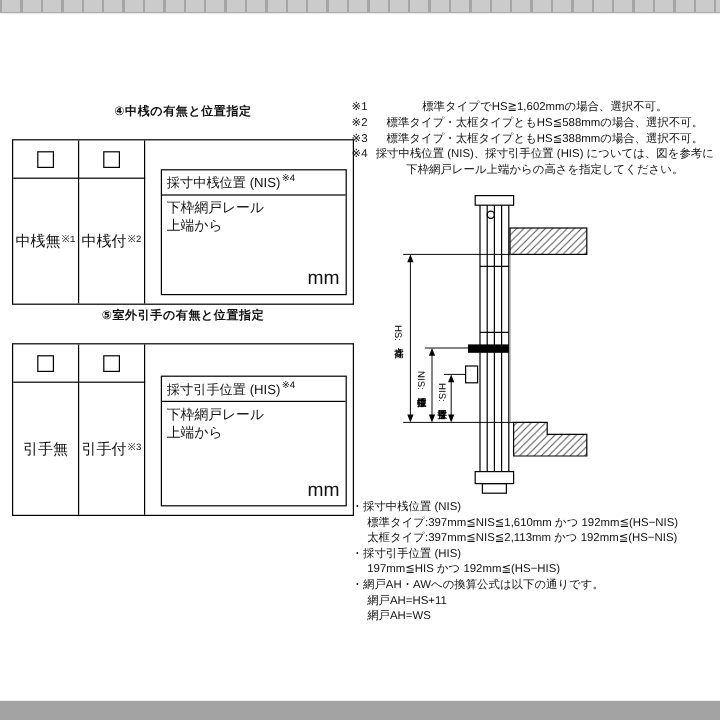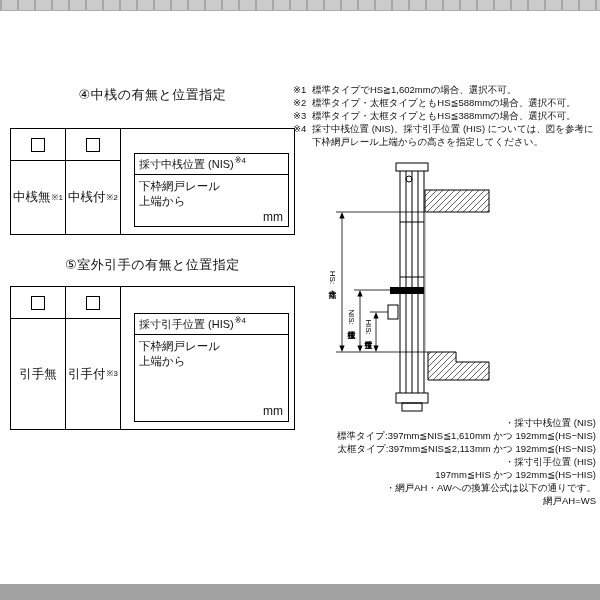--- a/index.html
+++ b/index.html
@@ -9,48 +9,48 @@
     font-family:"Liberation Sans","DejaVu Sans",sans-serif;
   }
   .abs { position:absolute; }
 
   .top-strip { left:0; top:0; width:600px; height:10px;
     background:#cbcbcb;
     background-image:repeating-linear-gradient(90deg, rgba(80,80,80,.30) 0 2px, rgba(0,0,0,0) 2px 17px);
     border-bottom:1px solid #aeaeae; }
   .bottom-bar { left:0; top:584px; width:600px; height:16px; background:#a3a3a3; }
 
-  .sec-title { width:285px; text-align:center; font-weight:normal; font-size:13px; letter-spacing:.5px; }
+  .sec-title { width:285px; text-align:center; font-weight:bold; font-size:10px; letter-spacing:.5px; }
   #title4 { left:10px; top:86px; }
   #title5 { left:10px; top:244px;margin-top:12px; }
 
   .tbl { width:285px; border:1px solid #000; display:grid; grid-template-columns:55px 55px 1fr; background:#fff; box-sizing:border-box; }
-  #table4 { left:10px; top:128px; height:107px; grid-template-rows:32px 1fr; }
+  #table4 { left:10px; top:116px; height:138px; grid-template-rows:32px 1fr; }
   #table5 { left:10px; top:286px; height:144px; grid-template-rows:32px 1fr; }
   .cell { display:flex; align-items:center; justify-content:center;font-family:Liberation Mono, monospace; }
   .cb-cell { border-right:1px solid #000; border-bottom:1px solid #000; }
   .lbl-cell { border-right:1px solid #000; font-size:12.5px; white-space:nowrap; }
   .span-cell { grid-column:3; grid-row:1 / 3; position:relative; }
   .checkbox { width:12px; height:12px; border:1px solid #000; background:#fff; }
   sup.mark { font-size:8px; vertical-align:super; line-height:0; margin-left:1px; }
 
   .inner-box { position:absolute; left:13px; right:5px; border:1px solid #000; display:flex; flex-direction:column; background:#fff; }
   #box4 { top:24px; bottom:7px; }
   #box5 { top:26px; bottom:7px; }
   .ib-head { border-bottom:1px solid #000; font-size:11px; padding:3px 4px 2px; white-space:nowrap; }
   .ib-body { font-size:11.5px; line-height:1.3; padding:4px 4px 0; }
-  .ib-unit { margin-top:auto; align-self:flex-end; font-size:12px; padding:0 5px 3px; }
+  .ib-unit { margin-top:auto; align-self:flex-end; font-size:16px; padding:0 5px 3px; }
   .fill-blank { display:inline-block; width:42px; height:12px; }
 
   #notes { left:293px; top:83px; width:303px; font-size:9.5px; line-height:13px; }
   .note { display:flex; }
   .note .nm { width:19px; flex:none; }
-  .note .nt { flex:1; }
+  .note .nt { flex:1;text-align:center; }
 
-  #specs { left:293px; top:416px; width:303px; font-size:9.5px; line-height:13px;text-align:right; }
+  #specs { left:293px; top:416px; width:303px; font-size:9.5px; line-height:13px; }
   .ind { padding-left:13px; }
 
   #diagram { left:322px; top:155px; }
   .vtext { font-size:8px; writing-mode:vertical-rl; text-orientation:mixed; fill:#000; font-family:inherit; }
 </style>
 </head>
 <body>
 
 <div class="abs top-strip"></div>
 
@@ -176,16 +176,17 @@
   <text class="vtext" x="46" y="172" text-anchor="middle">HIS:採寸引手位置</text>
 </svg>
 
 <div class="abs" id="specs">
   <div>・採寸中桟位置 (NIS)</div>
   <div class="ind">標準タイプ:397mm≦NIS≦1,610mm かつ 192mm≦(HS−NIS)</div>
   <div class="ind">太框タイプ:397mm≦NIS≦2,113mm かつ 192mm≦(HS−NIS)</div>
   <div>・採寸引手位置 (HIS)</div>
   <div class="ind">197mm≦HIS かつ 192mm≦(HS−HIS)</div>
   <div>・網戸AH・AWへの換算公式は以下の通りです。</div>
+  <div class="ind">網戸AH=HS+11</div>
   <div class="ind">網戸AH=WS</div>
 </div>
 
 <div class="abs bottom-bar"></div>
 
 </body></html>

